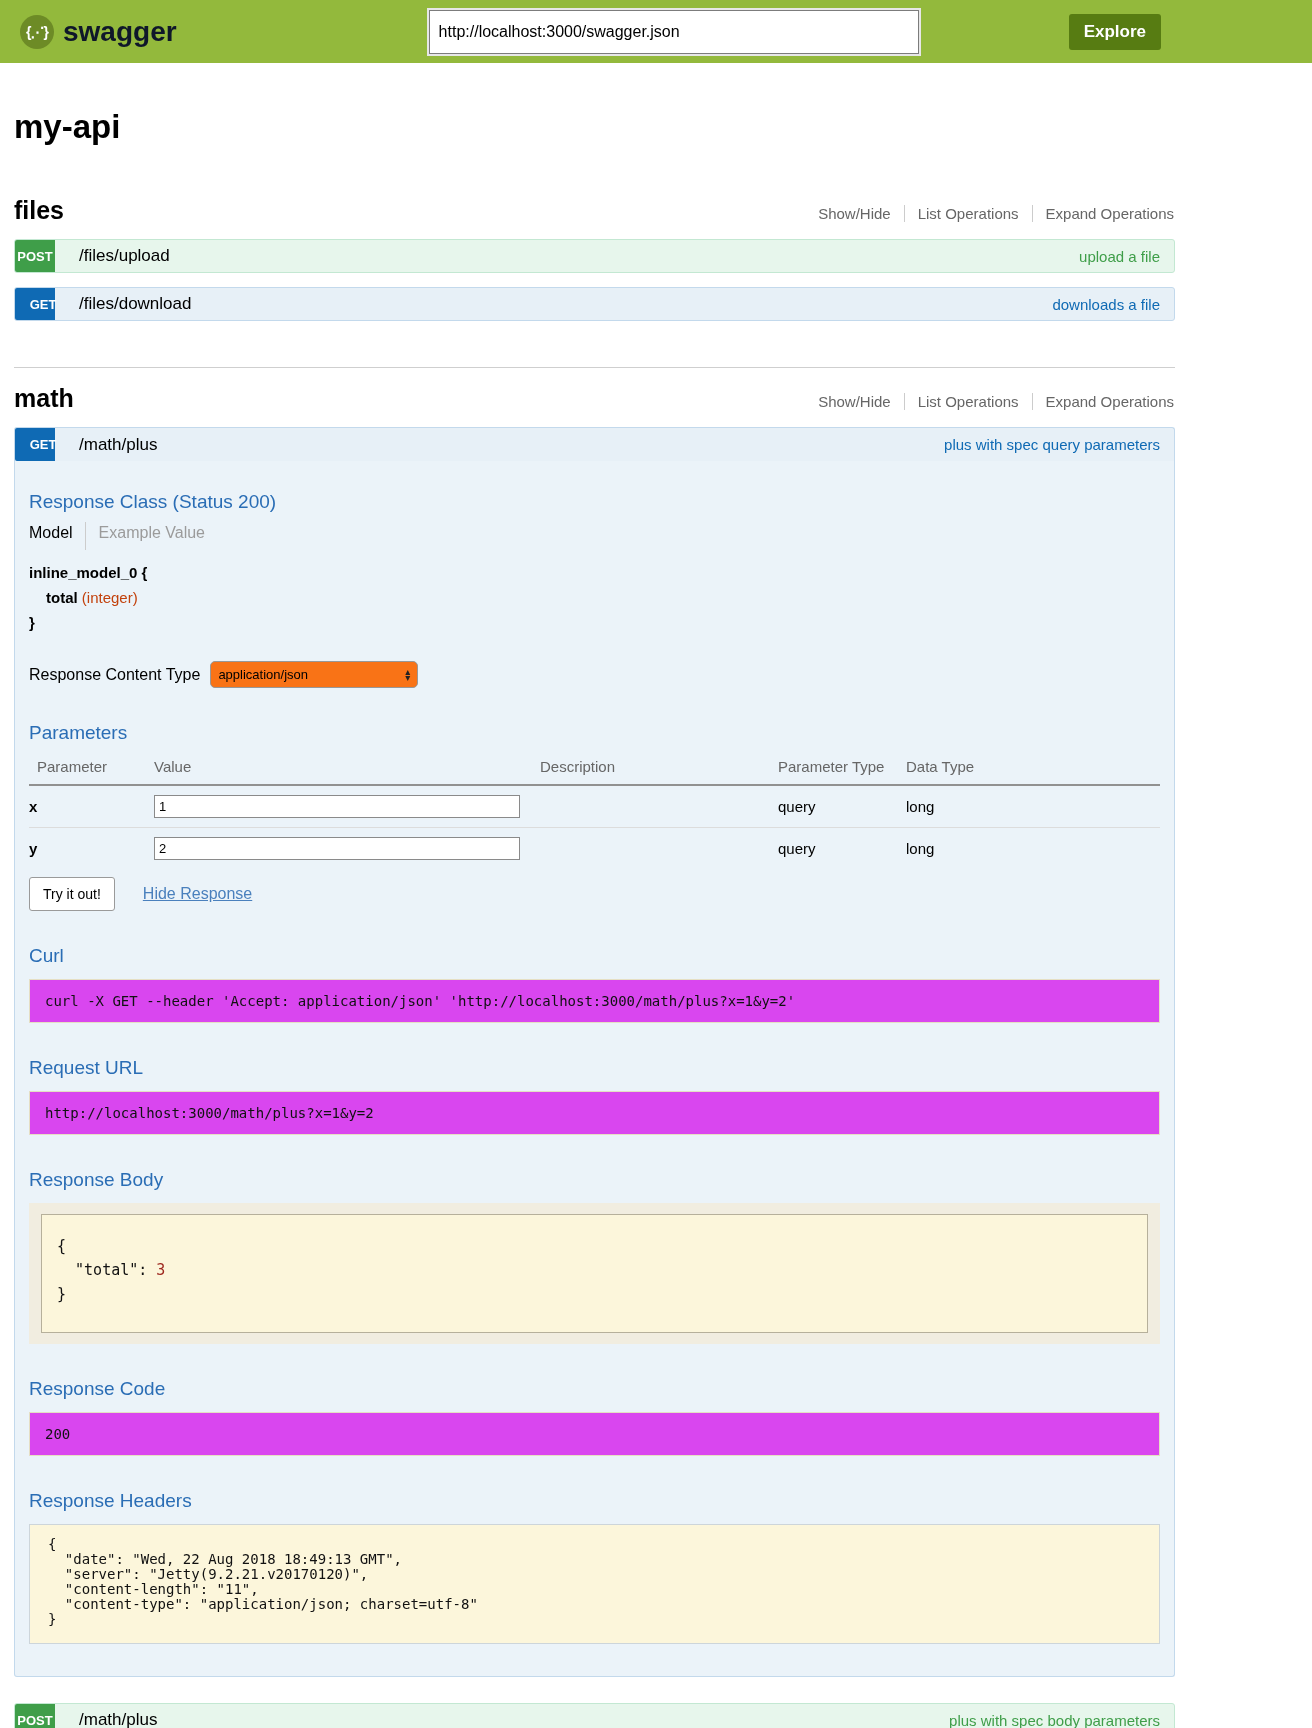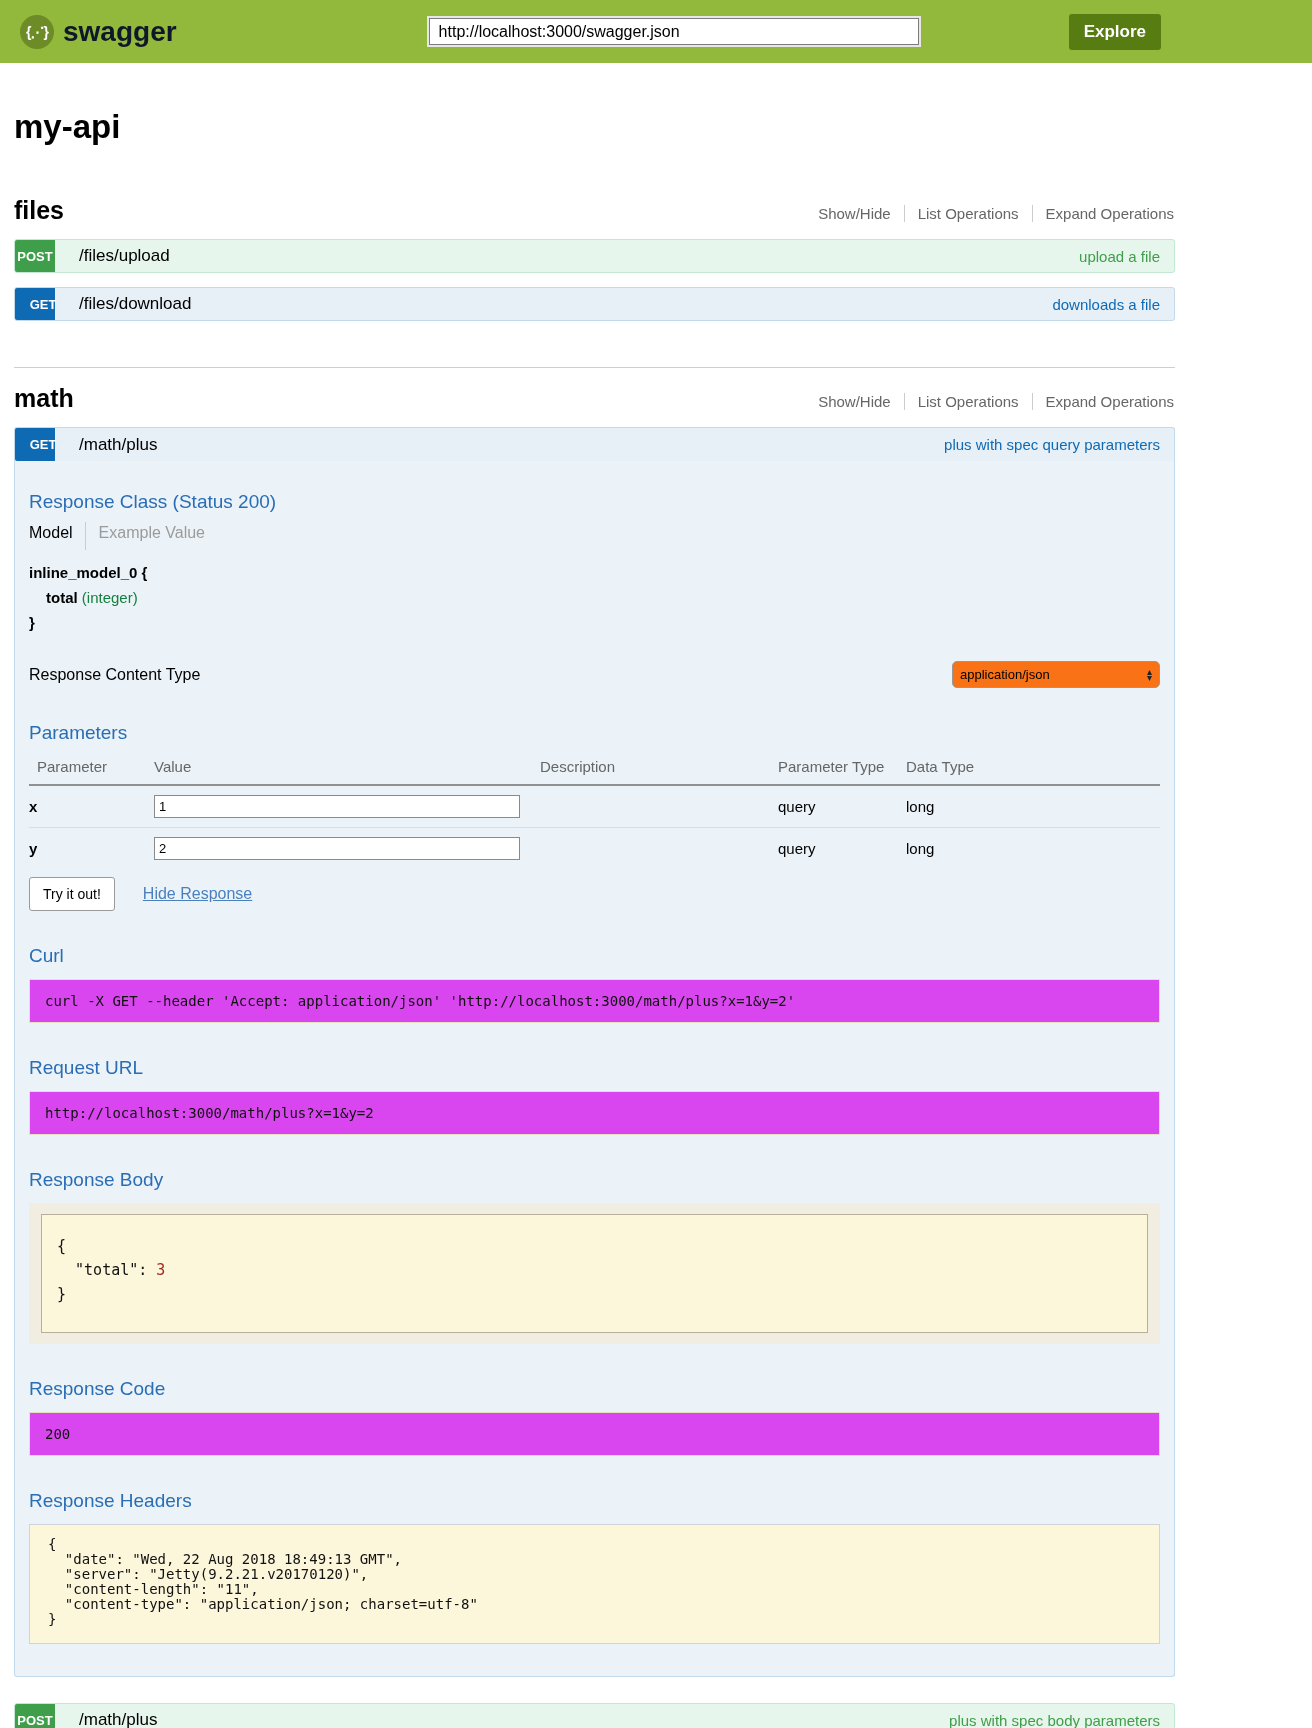--- a/index.html
+++ b/index.html
@@ -5,21 +5,21 @@
   * { box-sizing: border-box; }
   html,body { margin:0; padding:0; background:#fff; font-family:"Liberation Sans", sans-serif; color:#000; }
 
   
   .topbar { height:63px; background:#93b93c; display:flex; align-items:center; padding:0 20px; }
   .brand { display:flex; align-items:center; gap:9px; cursor:pointer; }
   .logo-circle { width:34px; height:34px; border-radius:50%; background:#6d8b26; color:#fff;
                  display:flex; align-items:center; justify-content:center;
                  font-weight:bold; font-size:14px; letter-spacing:-1px; }
   .brand-name { color:#0f172a; font-weight:bold; font-size:28px; }
-  .url-input { margin-left:252px; width:490px; height:27px; border:1px solid #7c7c7c; outline:2px solid #e7e7e7;
+  .url-input { margin-left:252px; width:490px; height:44px; border:1px solid #7c7c7c; outline:2px solid #e7e7e7;
                padding:0 9px; font-size:16px; font-family:"Liberation Sans", sans-serif; }
   .explore-btn { margin-left:auto; margin-right:131px; background:#577c12; color:#fff; border:none;
                  font-weight:bold; font-size:17px; padding:8px 15px; border-radius:3px; cursor:pointer; }
 
   
   .container { width:1161px; margin-left:14px; }
   .api-title { font-size:33px; font-weight:bold; margin:45px 0 0 0; }
 
   .section-head { display:flex; align-items:baseline; margin-top:50px; }
   .section-head.after-divider { margin-top:16px; }
@@ -52,23 +52,23 @@
   .detail-h { color:#2a6db5; font-size:19px; font-weight:normal; margin:0; }
   .mt-lg { margin-top:34px; }
 
   .model-tabs { display:flex; align-items:stretch; font-size:16px; margin-top:9px; }
   .tab-model { color:#000; padding:2px 12px 8px 0; cursor:pointer; }
   .tab-example { color:#9b9b9b; border-left:1px solid #ccc; padding:2px 0 8px 13px; cursor:pointer; }
 
   .model-signature { font-size:15px; line-height:25px; margin-top:10px; }
   .sig-bold { font-weight:bold; }
   .sig-prop { margin-left:17px; }
-  .sig-type { color:#15803d; }
-
-  .rct-row { display:flex; align-items:center; gap:10px; margin-top:26px;justify-content:space-between; }
+  .sig-type { color:#c2410c; }
+
+  .rct-row { display:flex; align-items:center; gap:10px; margin-top:26px; }
   .rct-label { font-size:16px; }
   .select-box { display:inline-flex; align-items:center; width:208px; height:27px; background:#f97316;
                 border:1px solid #989898; border-radius:5px; padding:0 7px; font-size:13px; cursor:pointer; }
   .select-arrows { margin-left:auto; display:flex; flex-direction:column; line-height:0.55; font-size:10px; color:#222; }
 
   
   .params-table { width:100%; border-collapse:collapse; font-size:15px; margin-top:8px; }
   .params-table th { text-align:left; font-weight:normal; color:#666; padding:6px 0 9px 0;
                      border-bottom:2px solid #919191; }
   .params-table th.c1 { width:125px; padding-left:8px; }

